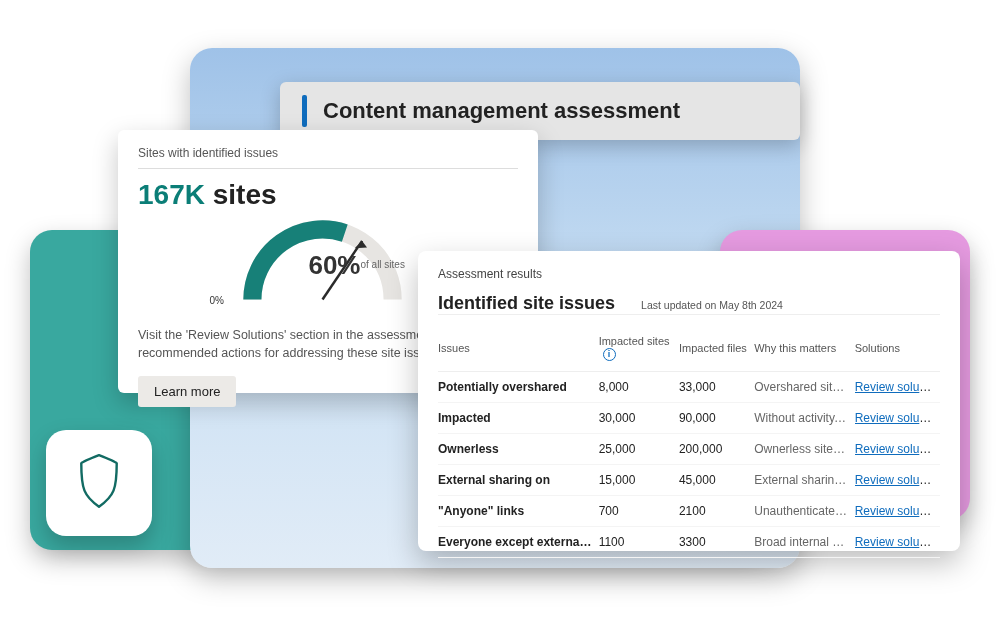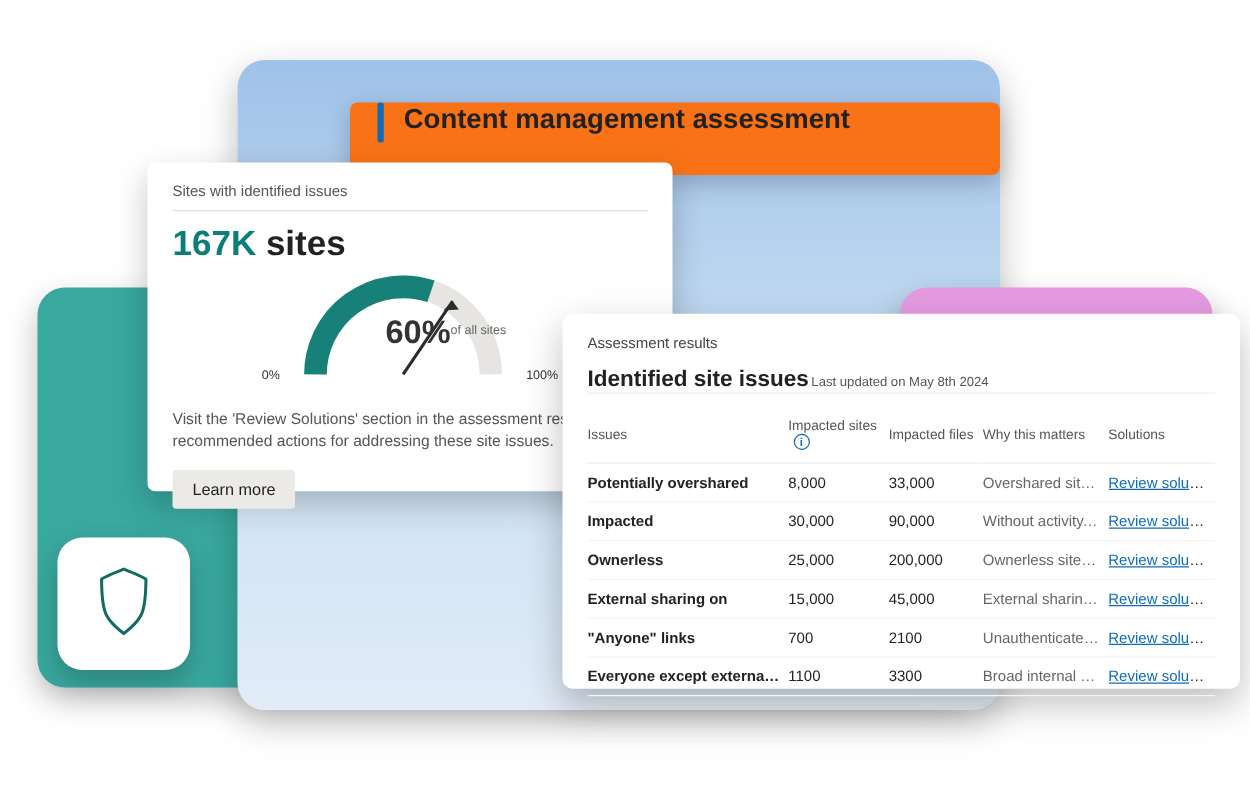--- a/index.html
+++ b/index.html
@@ -7,22 +7,22 @@
   .stage { position: relative; width: 1000px; height: 641px; }
 
   
   .panel-teal { position: absolute; top: 230px; left: 30px; width: 740px; height: 320px; background: #39a89f; border-radius: 22px; box-shadow: 0 10px 24px rgba(0,0,0,.25); }
   .panel-blue { position: absolute; top: 48px; left: 190px; width: 610px; height: 520px; border-radius: 22px;
                 background: linear-gradient(180deg, #9fc2e8 0%, #c9dff3 50%, #e1ecf7 100%);
                 box-shadow: 0 10px 28px rgba(0,0,0,.25); }
   .panel-pink { position: absolute; top: 230px; left: 720px; width: 250px; height: 290px; background: #e59ae0; border-radius: 22px; box-shadow: 0 10px 24px rgba(0,0,0,.25); }
 
   
-  .title-chip { position: absolute; top: 82px; left: 280px; width: 520px; height: 58px; background: #f97316; border-radius: 6px;
-                box-shadow: 0 6px 20px rgba(0,0,0,.22); display: flex; padding: 0 22px; }
+  .title-chip { position: absolute; top: 82px; left: 280px; width: 520px; height: 58px; background: #e5e5e5; border-radius: 6px;
+                box-shadow: 0 6px 20px rgba(0,0,0,.22); display: flex; align-items: center; padding: 0 22px; }
   .title-accent { width: 5px; height: 32px; background: #0f6cbd; border-radius: 2px; margin-right: 16px; }
   .title-text { font-size: 22px; font-weight: 700; color: #222; }
 
   
   .card-sites { position: absolute; top: 130px; left: 118px; width: 420px; height: 263px; background: #fff; border-radius: 6px;
                 box-shadow: 0 10px 26px rgba(0,0,0,.22); padding: 16px 20px 18px 20px; }
   .card-sites .subtitle { font-size: 12px; color: #555; border-bottom: 1px solid #ddd; padding-bottom: 8px; }
   .card-sites .headline { margin-top: 10px; font-size: 28px; font-weight: 700; color: #222; }
   .card-sites .headline .num { color: #0b7e77; }
   .gauge-wrap { display: flex; align-items: flex-end; justify-content: center; gap: 16px; margin-top: 6px; }
@@ -30,23 +30,23 @@
   .gauge { position: relative; width: 165px; height: 95px; }
   .gauge svg { position: absolute; inset: 0; }
   .gauge-center { position: absolute; inset: 0; display: flex; flex-direction: row; align-items: center; justify-content: flex-end; }
   .gauge-center .pct { font-size: 26px; font-weight: 700; color: #333; line-height: 1; }
   .gauge-center .of  { font-size: 10px; color: #666; }
   .card-sites .desc { font-size: 12.5px; color: #555; margin-top: 14px; line-height: 1.45; }
   .learn-more { margin-top: 14px; display: inline-block; background: #eceae7; color: #222; font-size: 13px; padding: 8px 16px; border-radius: 3px; border: none; cursor: pointer; }
 
   
   .card-results { position: absolute; top: 251px; left: 418px; width: 542px; height: 300px; background: #fff; border-radius: 8px;
-                  box-shadow: 0 12px 30px rgba(0,0,0,.25); padding: 16px 20px 10px 20px; margin-left: 32px; }
+                  box-shadow: 0 12px 30px rgba(0,0,0,.25); padding: 16px 20px 10px 20px; }
   .card-results .pre { font-size: 12px; color: #444; }
-  .card-results .hrow { display: flex; align-items: baseline; gap: 2px; margin-top: 12px; border-bottom: 1px solid #eee; padding-bottom: 0; }
+  .card-results .hrow { display: flex; align-items: baseline; gap: 26px; margin-top: 12px; border-bottom: 1px solid #eee; padding-bottom: 0; }
   .card-results .hrow h2 { font-size: 18px; font-weight: 700; color: #222; }
   .card-results .hrow .updated { font-size: 10.5px; color: #555; }
 
   table.issues { width: 100%; border-collapse: collapse; margin-top: 12px; table-layout: fixed; }
   table.issues th { text-align: left; font-size: 11px; font-weight: 400; color: #555; padding: 8px 6px 10px 0; border-bottom: 1px solid #eee; }
   table.issues td { font-size: 12px; color: #222; padding: 8px 6px 8px 0; border-bottom: 1px solid #f4f4f4; white-space: nowrap; overflow: hidden; text-overflow: ellipsis; }
   table.issues td.issue { font-weight: 600; }
   table.issues td.why { color: #666; }
   table.issues a.sol { color: #0f6cbd; text-decoration: underline; font-size: 12px; }
   .info-ico { display: inline-flex; align-items: center; justify-content: center; width: 13px; height: 13px; border: 1px solid #0f6cbd; color: #0f6cbd; border-radius: 50%; font-size: 9px; font-weight: 700; margin-left: 4px; vertical-align: middle; }

